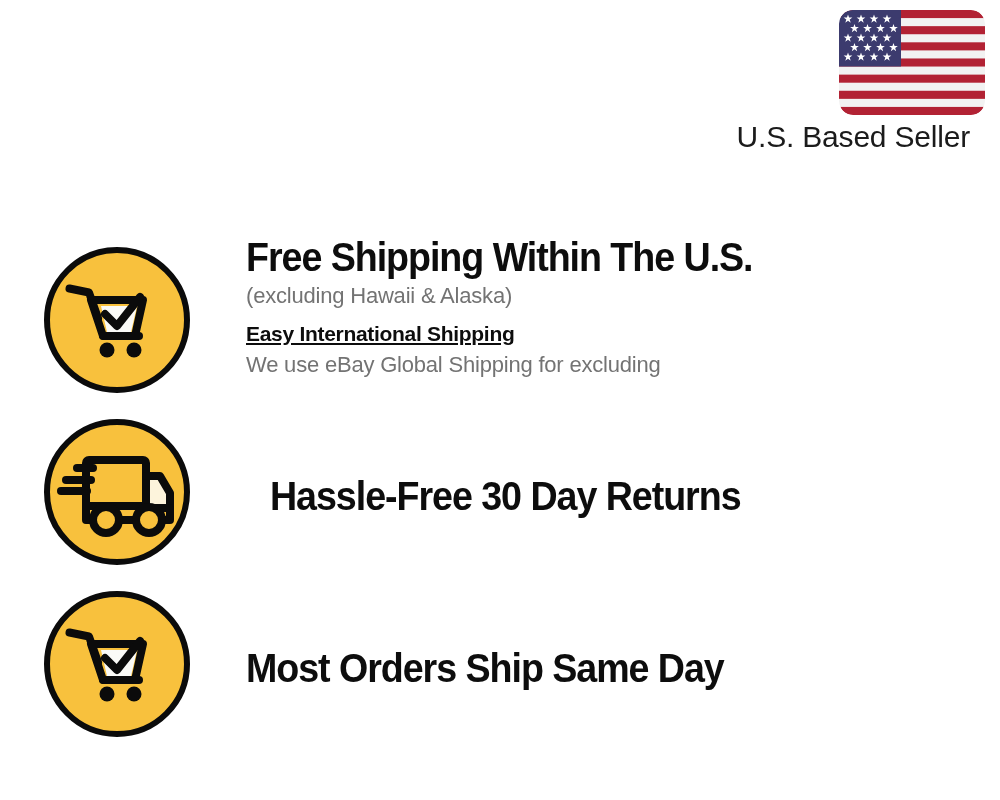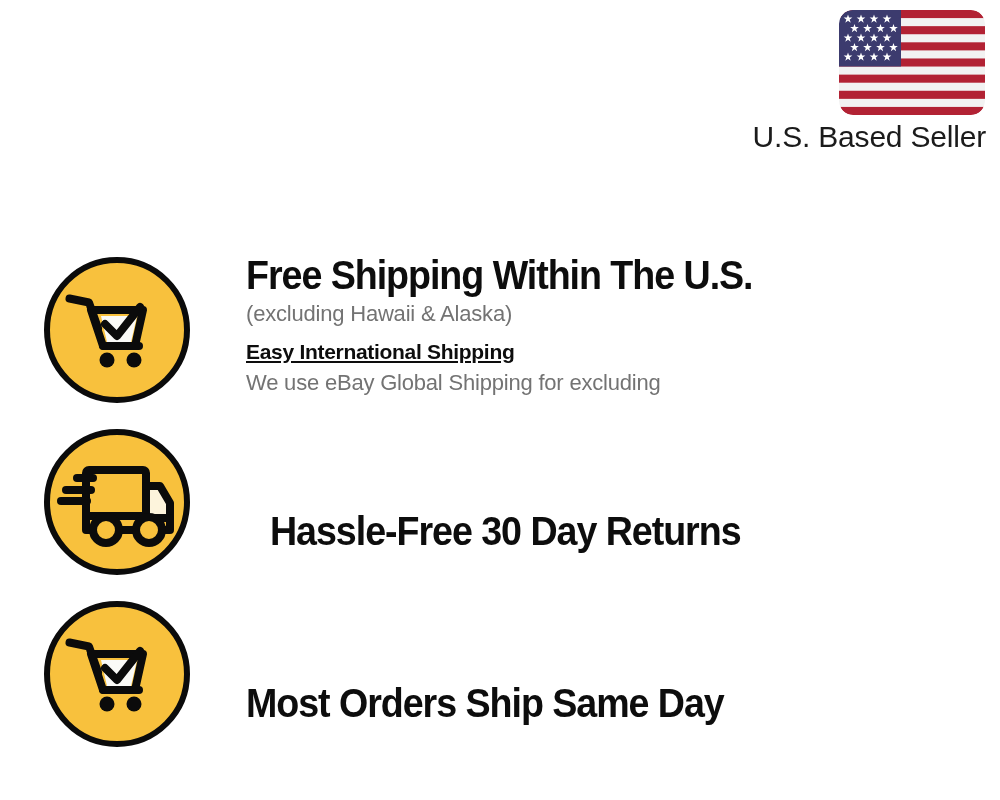--- a/index.html
+++ b/index.html
@@ -78,42 +78,42 @@
   }
   .flag {
     width: 146px;
     height: 105px;
     border-radius: 14px;
     overflow: hidden;
     display: block;
   }
   .seller-note {
     position: absolute;
-    right: 14px;
+    right: 30px;
     top: 118px;
     font-family: "Liberation Sans", sans-serif;
     font-weight: 400;
     font-size: 30px;
     line-height: 38px;
     color: #1b1b1b;
     white-space: nowrap;
     letter-spacing: -0.2px;
   }
 
   
   .features {
     position: absolute;
     left: 0;
     top: 228px;
     width: 1000px;
   }
   .feature-row {
     position: relative;
     display: flex;
-    align-items: center;
+    align-items: flex-start;
   }
   .row-1 { height: 188px; }
   .row-2 { height: 172px; gap: 24px; }
   .row-3 { height: 172px; }
 
   .badge {
     position: relative;
     flex: 0 0 auto;
     width: 152px;
     height: 152px;

